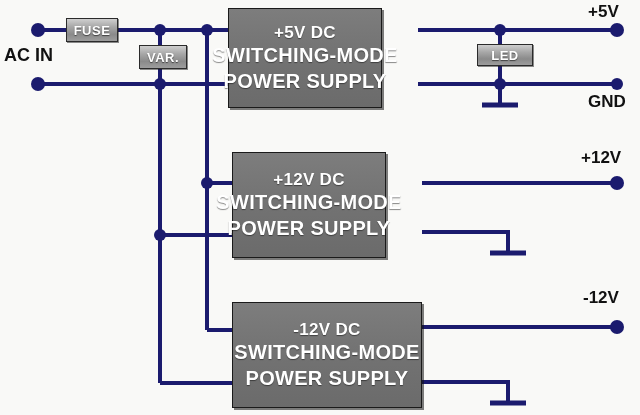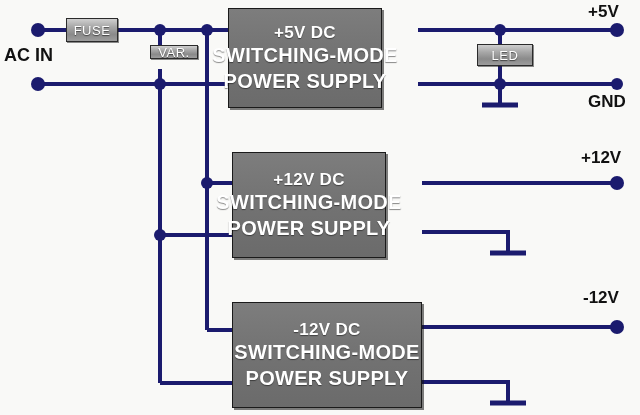--- a/index.html
+++ b/index.html
@@ -45,21 +45,21 @@
   .part-box {
     position: absolute;
     box-sizing: border-box;
     background: linear-gradient(180deg, #cfcfcf 0%, #a8a8a8 35%, #8a8a8a 70%, #9d9d9d 100%);
     border: 1px solid #2b2b2b;
     box-shadow: 1px 1px 0 rgba(25,25,25,0.5);
     display: flex;
     align-items: center;
     justify-content: center;
     color: #ffffff;
-    font-weight: normal;
+    font-weight: bold;
     font-size: 13px;
     letter-spacing: 0.5px;
     text-shadow: 0 1px 1px rgba(0,0,0,0.55);
     text-align: center;
   }
   .term-label {
     position: absolute;
     color: #111111;
     font-weight: bold;
     font-size: 17px;
@@ -137,21 +137,21 @@
       <circle cx="617" cy="30" r="7"></circle>
       <circle cx="617" cy="84" r="6"></circle>
       <circle cx="617" cy="183" r="7"></circle>
       <circle cx="617" cy="327" r="7"></circle>
     </g>
   </svg>
 
   <div class="ac-label" style="left:4px; top:45px;">AC IN</div>
 
   <div class="part-box" style="left:66px; top:18px; width:52px; height:24px;">FUSE</div>
-  <div class="part-box" style="left:150px; top:45px; width:48px; height:14px;">VAR.</div>
+  <div class="part-box" style="left:139px; top:45px; width:48px; height:24px;">VAR.</div>
   <div class="part-box" style="left:477px; top:44px; width:56px; height:22px;">LED</div>
 
   <div class="psu-block" style="left:228px; top:8px; width:154px; height:100px;">
     <div class="psu-line l1">+5V DC</div>
     <div class="psu-line l2">SWITCHING-MODE</div>
     <div class="psu-line l3">POWER SUPPLY</div>
   </div>
 
   <div class="psu-block" style="left:232px; top:152px; width:154px; height:106px;">
     <div class="psu-line l1">+12V DC</div>

